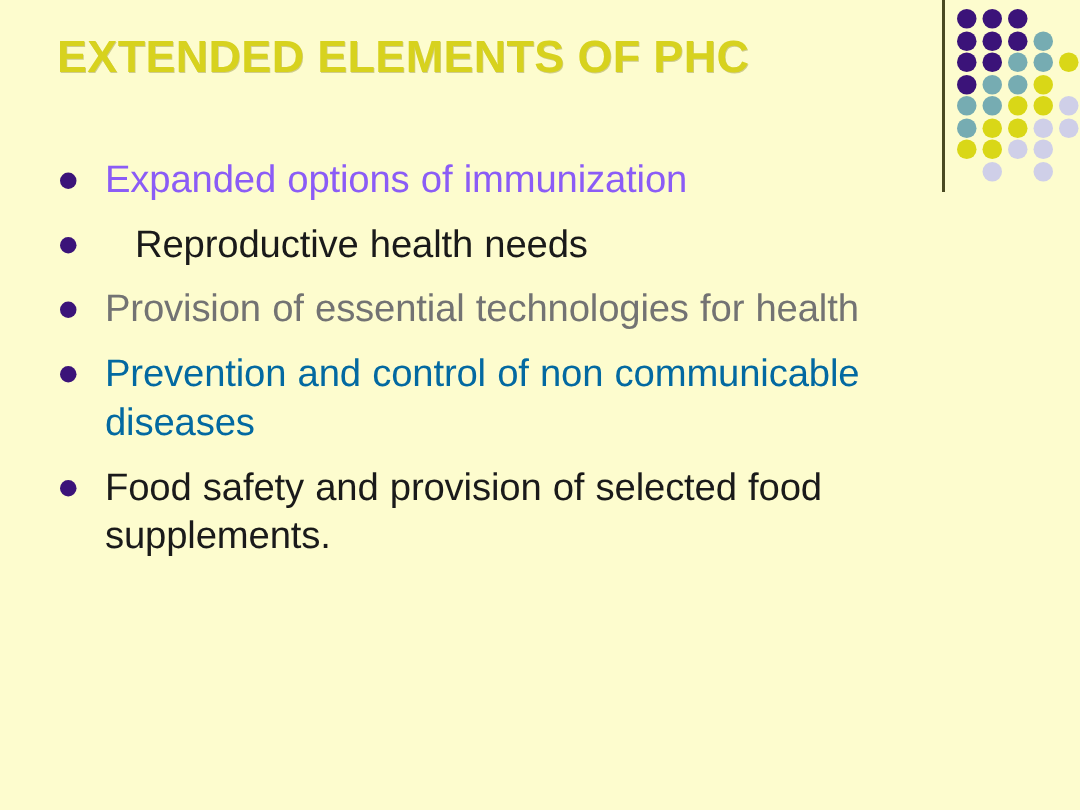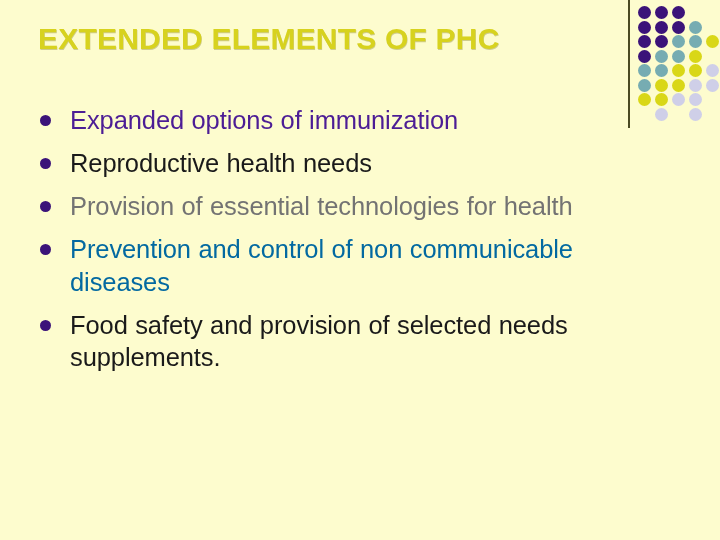--- a/index.html
+++ b/index.html
@@ -138,33 +138,33 @@
         <span class="dot" style="background: rgb(207, 207, 232); left: 17px; top: 101.5px;"></span>
         <span class="dot" style="background: rgb(207, 207, 232); left: 51px; top: 101.5px;"></span>
       </div>
   </div>
 
   <div class="title">EXTENDED ELEMENTS OF PHC</div>
 
   <div class="bullets" id="bullet-list">
       <div class="bullet-row">
         <span class="bullet-marker" style="background: rgb(59, 19, 121);"></span>
-        <span class="bullet-text" style="color: #4c1d95;">Expanded options of immunization</span>
+        <span class="bullet-text" style="color: #8b5cf6;">Expanded options of immunization</span>
       </div>
       <div class="bullet-row">
         <span class="bullet-marker" style="background: rgb(59, 19, 121);"></span>
-        <span class="bullet-text" style="color: rgb(26, 26, 26);">Reproductive health needs</span>
+        <span class="bullet-text" style="color: rgb(26, 26, 26); margin-left: 20px;">Reproductive health needs</span>
       </div>
       <div class="bullet-row">
         <span class="bullet-marker" style="background: rgb(59, 19, 121);"></span>
         <span class="bullet-text" style="color: #737373;">Provision of essential technologies for health</span>
       </div>
       <div class="bullet-row">
         <span class="bullet-marker" style="background: rgb(59, 19, 121);"></span>
         <span class="bullet-text" style="color: #0369a1;">Prevention and control of non communicable diseases</span>
       </div>
       <div class="bullet-row">
         <span class="bullet-marker" style="background: rgb(59, 19, 121);"></span>
-        <span class="bullet-text" style="color: rgb(26, 26, 26);">Food safety and provision of selected needs supplements.</span>
+        <span class="bullet-text" style="color: rgb(26, 26, 26);">Food safety and provision of selected food supplements.</span>
       </div>
     </div>
 
 </div>
 
 </body></html>

